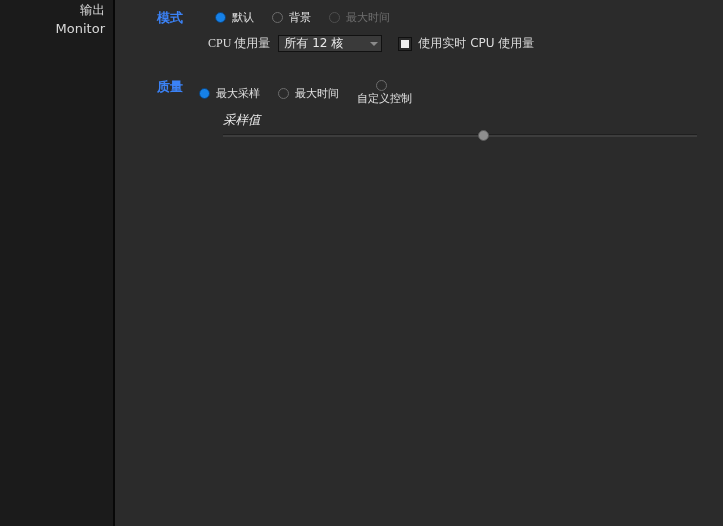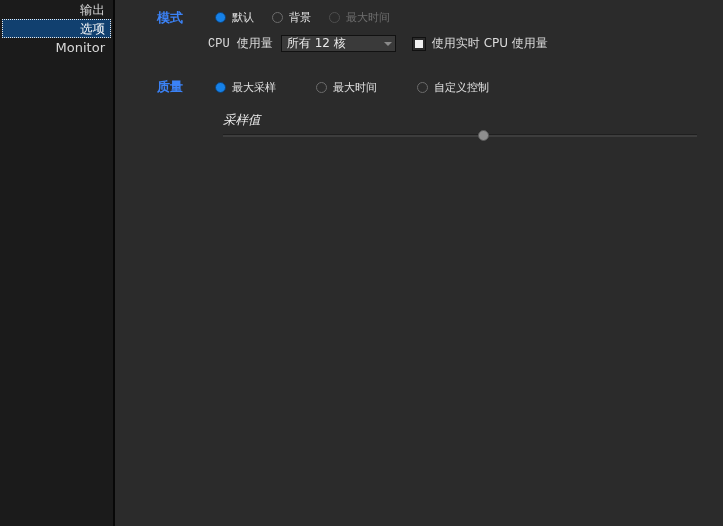--- a/index.html
+++ b/index.html
@@ -110,21 +110,21 @@
     color: #6e6e6e;
   }
 
   
   .small-label {
     color: #dcdcdc;
     font-size: 12px;
     white-space: nowrap;
   }
   .mono-label {
-    font-family: Liberation Mono, monospace;
+    font-family: Liberation Serif, serif;
   }
 
   
   .dropdown {
     height: 17px;
     background: #3a3a3a;
     border: 1px solid #111;
     box-sizing: border-box;
     display: flex;
     align-items: center;
@@ -185,23 +185,20 @@
 </style>
 </head>
 <body>
 
 <div id="app">
 
   <div class="sidebar">
     <div class="side-item">
       <span>输出</span>
     </div>
-    <div class="side-item selected">
-      <span>选项</span>
-    </div>
     <div class="side-item latin">
       <span>Monitor</span>
     </div>
   </div>
 
   <div class="panel">
 
     <div class="row" style="left:18px; top:9px; width:50px; justify-content:flex-end;">
       <span class="group-label">模式</span>
     </div>
@@ -221,48 +218,48 @@
       <div class="radio-wrap" style="margin-right:0;">
         <span class="radio dim"></span>
         <span class="radio-label dim">最大时间</span>
       </div>
     </div>
 
     <div class="row" style="left:93px; top:35px;">
 
       <span class="small-label mono-label" style="margin-right:8px;">CPU 使用量</span>
 
-      <div class="dropdown" style="width:115px;">
+      <div class="dropdown" style="width:104px;">
         <span>所有 12 核</span>
         <span class="caret"></span>
       </div>
 
       <div style="display:flex; align-items:center; margin-left:17px;">
         <span class="checkbox"></span>
         <span class="small-label">使用实时 CPU 使用量</span>
       </div>
     </div>
 
     <div class="row" style="left:18px; top:78px; width:50px; justify-content:flex-end;">
       <span class="group-label">质量</span>
     </div>
 
-    <div class="row" style="left:100px; top:80px;gap:22px;">
+    <div class="row" style="left:84px; top:80px;">
 
       <div class="radio-wrap">
         <span class="radio on"></span>
         <span class="radio-label">最大采样</span>
       </div>
 
       <div class="radio-wrap">
         <span class="radio"></span>
         <span class="radio-label">最大时间</span>
       </div>
 
-      <div class="radio-wrap" style="margin-right:0;">
+      <div class="radio-wrap" style="margin-right:0;flex-direction:column;">
         <span class="radio"></span>
         <span class="radio-label">自定义控制</span>
       </div>
     </div>
 
     <div class="slider-block" style="left:108px; top:112px; width:475px; height:35px;font-style:italic;">
 
       <span class="slider-label">采样值</span>
 
       <div class="track" style="left:0px; top:22px; width:474px;"></div>

